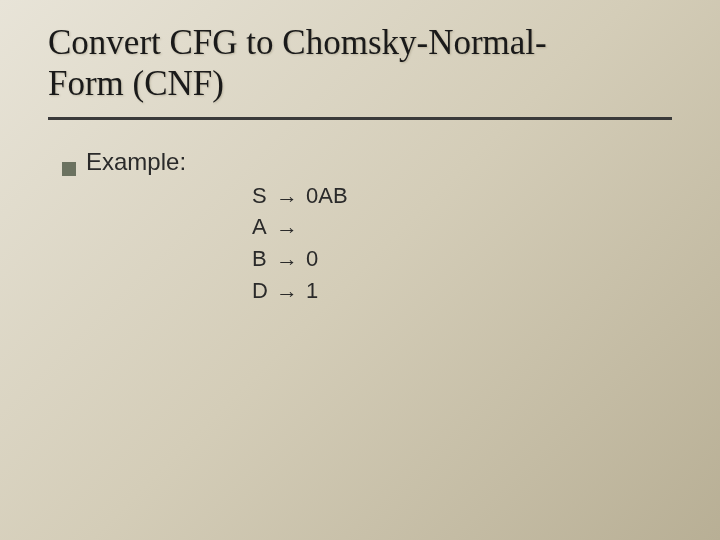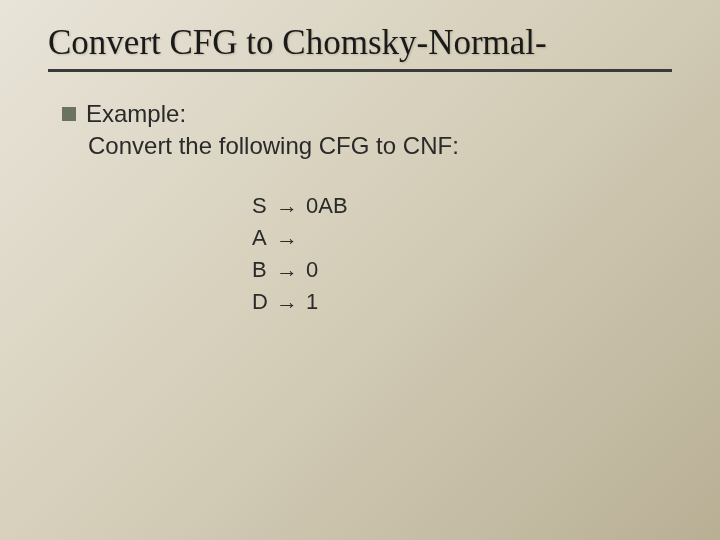--- a/index.html
+++ b/index.html
@@ -13,33 +13,33 @@
     height: 540px;
     padding: 22px 48px 30px 48px;
     position: relative;
   }
   .title {
     font-size: 35px;
     line-height: 1.18;
     color: #1a1a1a;
     font-weight: 400;
     border-bottom: 3px solid #3a3a3a;
-    padding-bottom: 6px;
+    padding-bottom: 12px;
     margin-bottom: 28px;
     text-shadow: 1px 1px 2px rgba(120,110,80,0.3);
   }
   .body {
     font-family: Arial, Helvetica, sans-serif;
     font-size: 24px;
     color: #2a2a2a;
     padding-left: 14px;
   }
   .bullet-row {
     display: flex;
-    align-items: flex-start;
+    align-items: flex-end;
     gap: 10px;
     margin-bottom: 4px;
   }
   .bullet-square {
     width: 14px;
     height: 14px;
     background: #6b7260;
     margin-top: 7px;
     flex: 0 0 auto;
   }
@@ -61,28 +61,28 @@
   .lhs { min-width: 16px; }
   .arrow { font-family: Arial, sans-serif; }
 </style>
 </head>
 <body>
 
 <div class="slide">
 
   <h1 class="title">
     <span>Convert CFG to Chomsky-Normal-</span><br>
+    <span>Form (CNF)</span>
   </h1>
 
   <div class="body">
     <div class="bullet-row">
       <div class="bullet-square"></div>
       <div class="example-label">Example:</div>
     </div>
-    <div class="subtext">Convert the following CFG to CNF:</div>
 
     <div class="productions">
       <div class="prod-row">
         <span class="lhs">S</span>
         <span class="arrow">→</span>
         <span>0AB</span>
       </div>
       <div class="prod-row">
         <span class="lhs">A</span>
         <span class="arrow">→</span>

